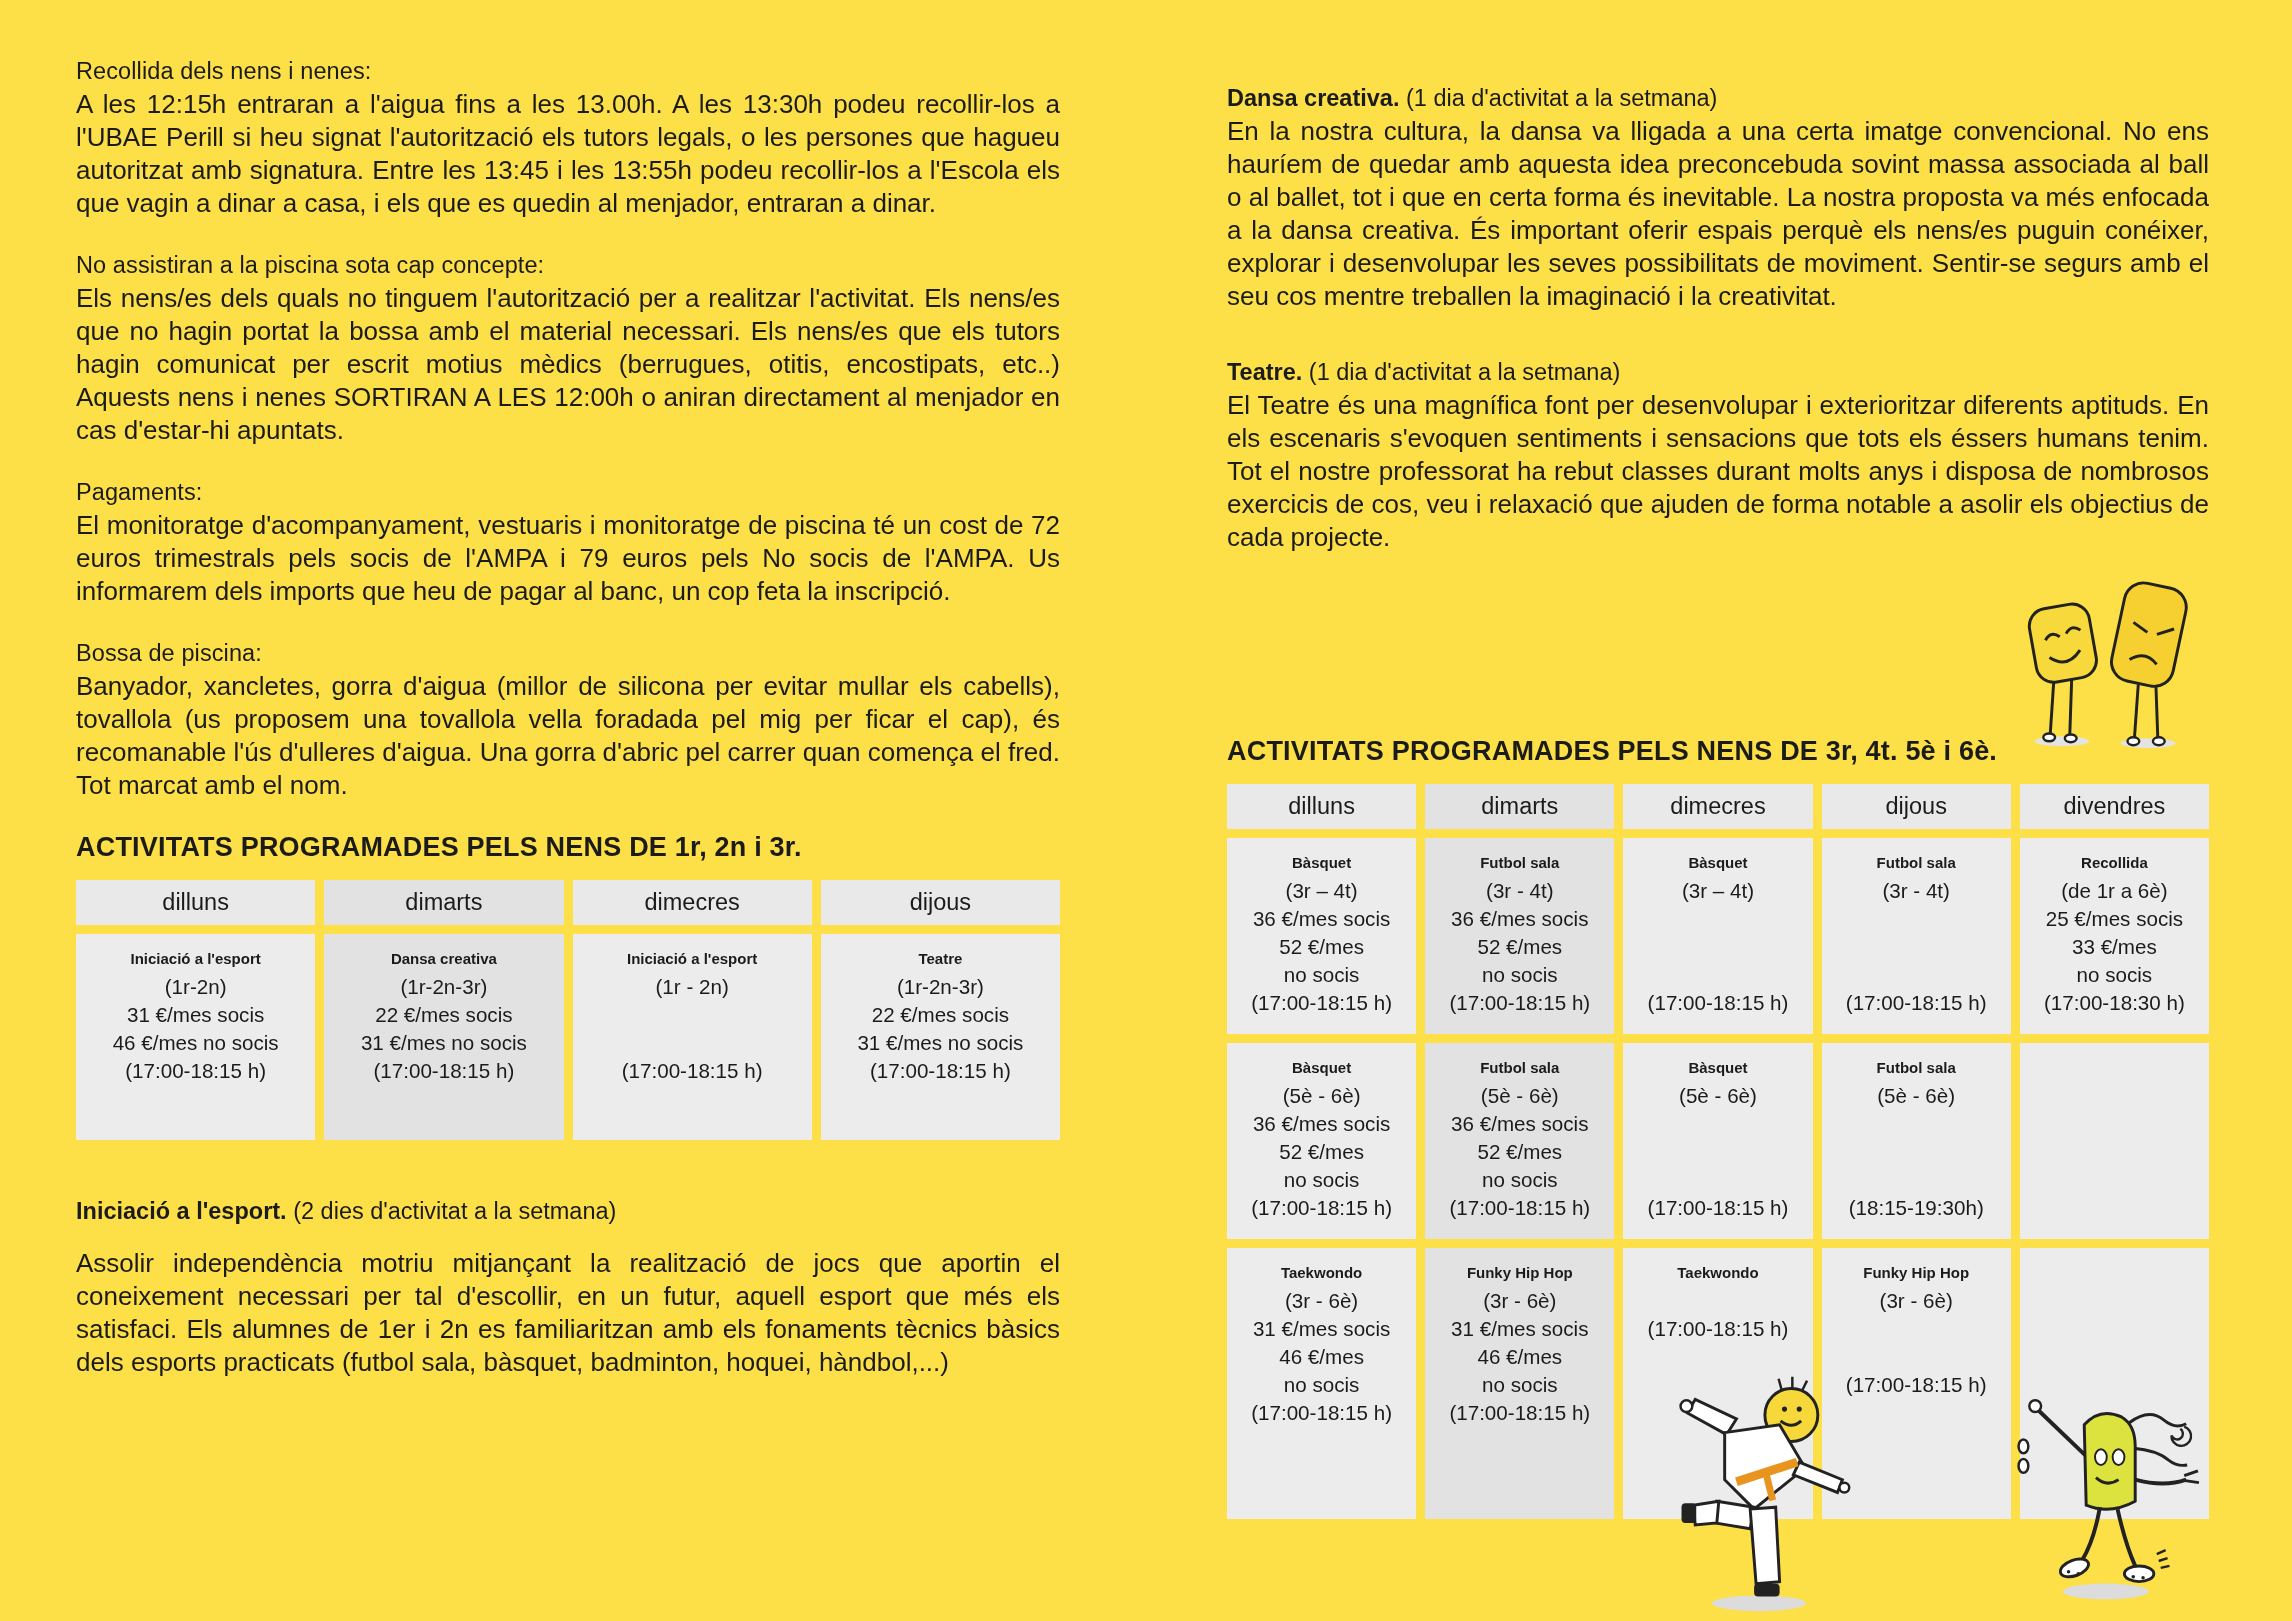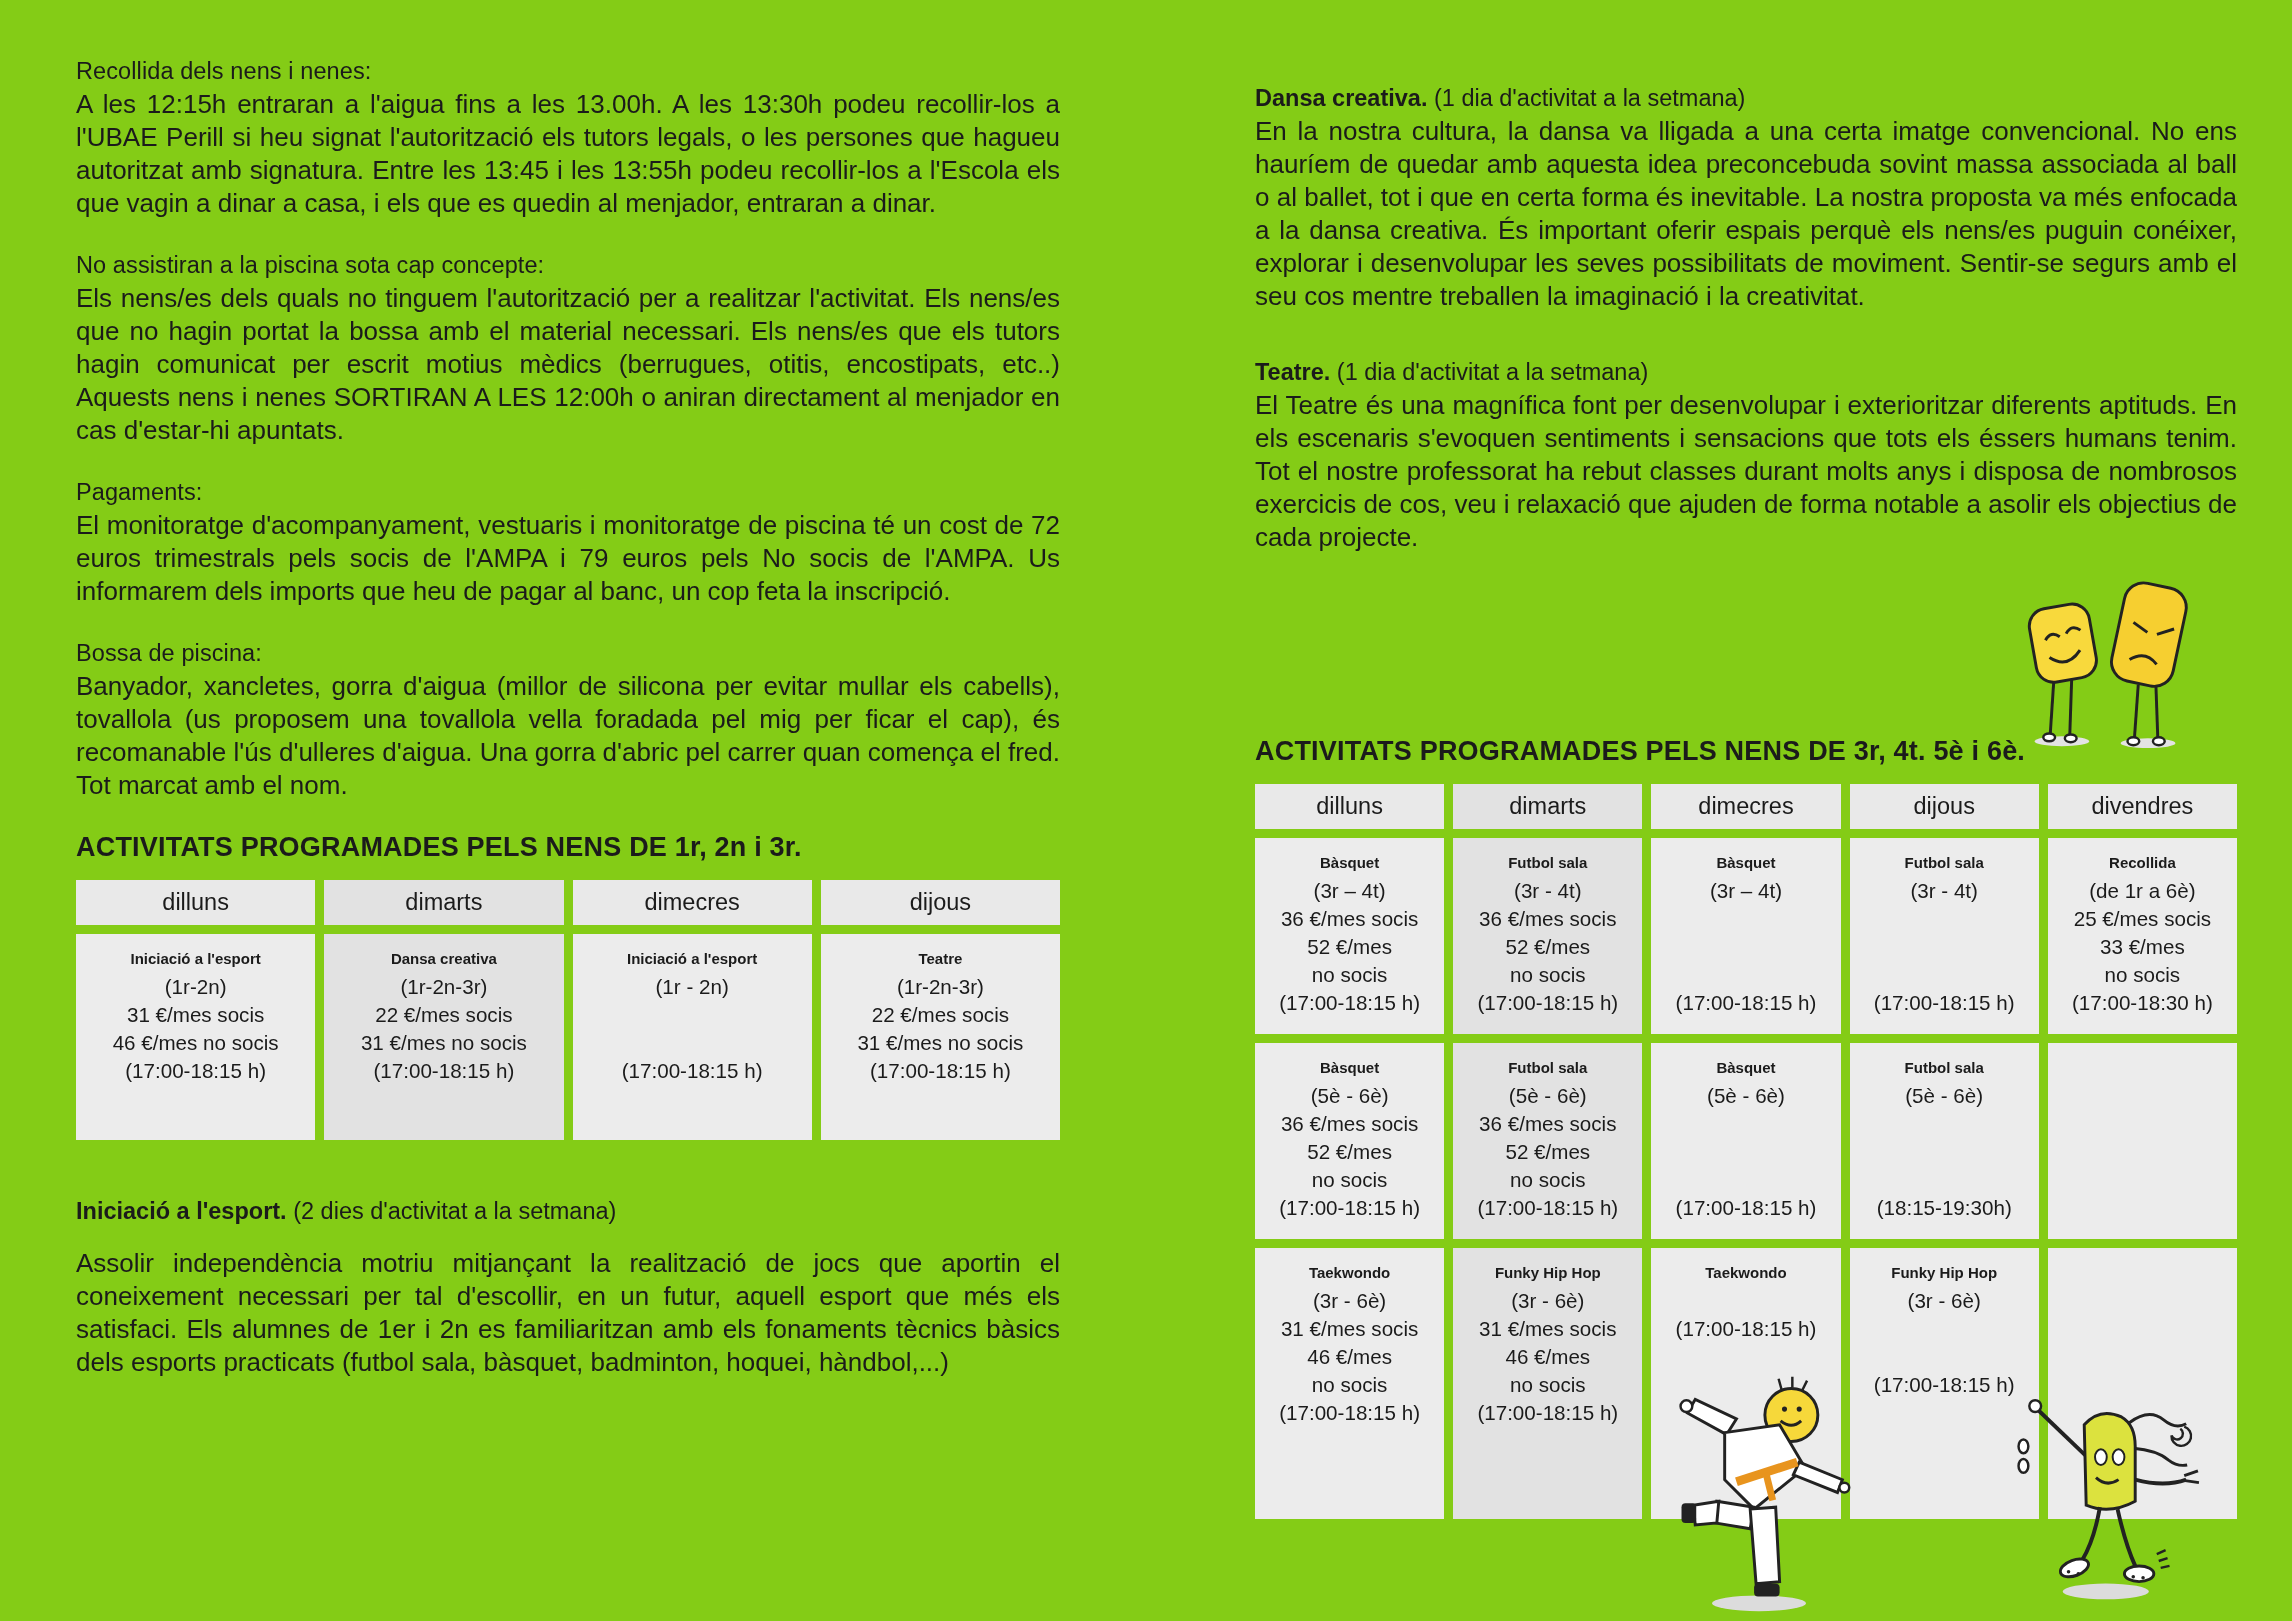--- a/index.html
+++ b/index.html
@@ -1,23 +1,23 @@
 <!DOCTYPE html>
 <html><head>
 <meta charset="utf-8">
 <style>
   html,body{margin:0;padding:0;background:#fff;}
   *{box-sizing:border-box;}
   .page{
-    position:relative;width:2293px;height:1621px;background:#84cc16;
+    position:relative;width:2293px;height:1621px;background:#fde047;
     font-family:"Liberation Sans","DejaVu Sans",sans-serif;color:#1b1b1b;overflow:hidden;
   }
   .col{position:absolute;}
   .col-left{left:76px;top:55px;width:984px;}
-  .col-right{left:1227px;top:82px;width:982px;margin-left:28px;}
+  .col-right{left:1227px;top:82px;width:982px;}
   .para{margin-bottom:29px;}
   .para-head{font-size:23.5px;line-height:33px;font-weight:bold;letter-spacing:0.1px;}
   .para-head.plain{font-weight:normal;}
   .para-body{font-size:26px;line-height:33px;text-align:justify;}
   .sec-head{font-size:23.5px;line-height:33px;}
   .sec-head .b{font-weight:bold;}
   .table-title{font-weight:bold;font-size:27px;line-height:33px;letter-spacing:0.2px;margin-top:25.5px;margin-bottom:15.7px;}
   .rt-title{margin-top:181px;}
   .grid{display:grid;gap:9px;}
   .grid-4{grid-template-columns:repeat(4,1fr);}

